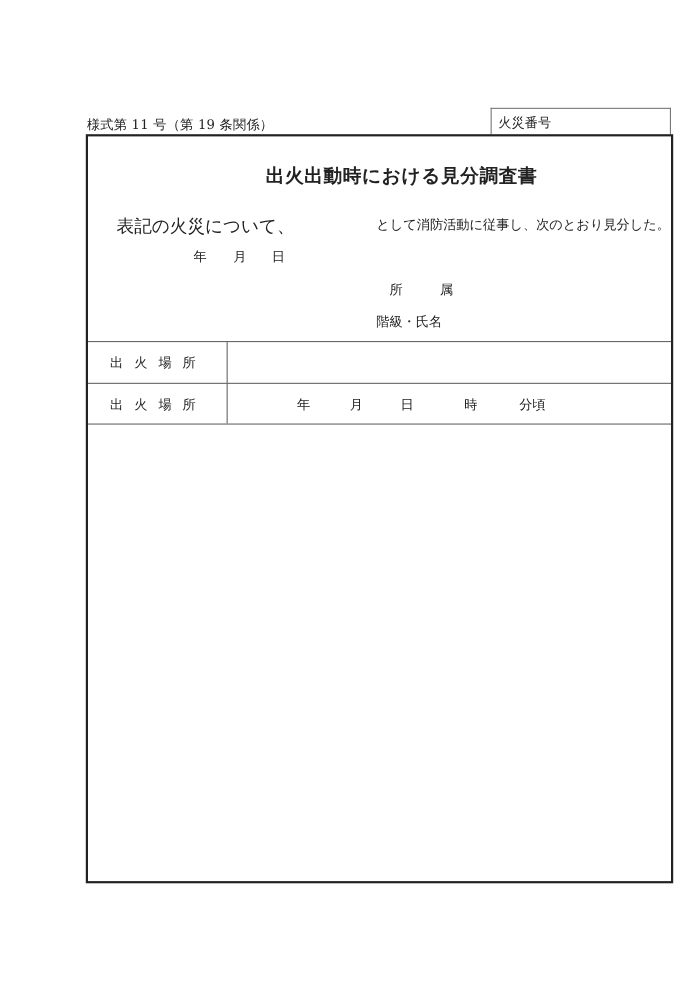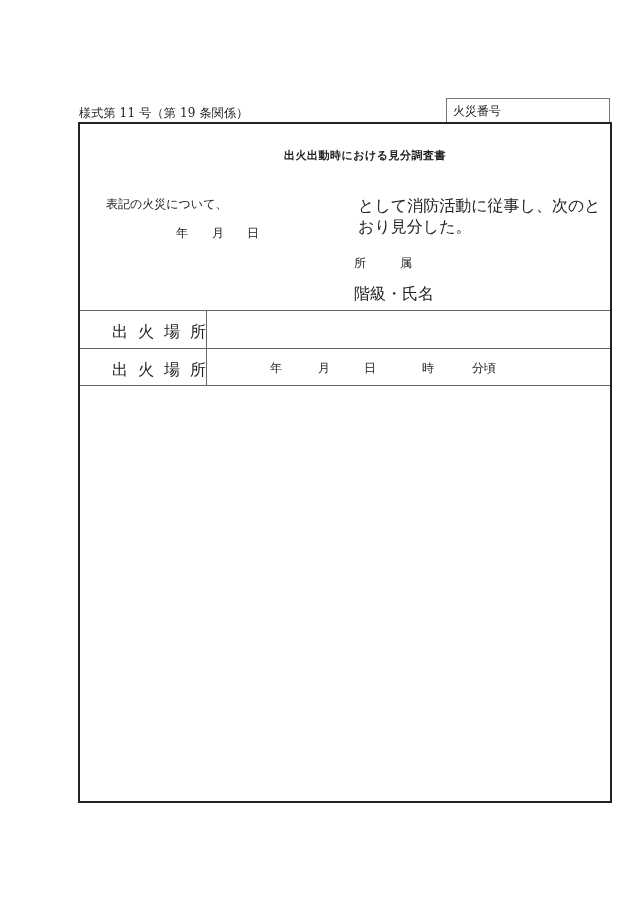--- a/index.html
+++ b/index.html
@@ -5,29 +5,29 @@
   html, body { margin:0; padding:0; background:#fff; }
   body { width:630px; height:903px; position:relative; overflow:hidden;
          font-family:"DejaVu Serif","Liberation Serif",serif; color:#222; }
   .form-code { position:absolute; left:79px; top:81px; font-size:12px; letter-spacing:0.2px;margin-top:24px; }
   .fire-no-box { position:absolute; left:446px; top:98px; width:164px; height:24px;
                  border:1px solid #777; border-bottom:none; box-sizing:border-box; }
   .fire-no-box span { position:absolute; left:6px; top:4px; font-size:12px; }
   .frame { position:absolute; left:78px; top:122px; width:534px; height:681px;
            border:2px solid #222; box-sizing:border-box; }
   .title { position:absolute; left:0; right:0; top:24px; text-align:center;
-           font-size:11px; font-weight:bold; letter-spacing:0.5px;margin-left:40px; }
-  .stmt-a { position:absolute; left:26px; top:72px; font-size:12px; }
-  .stmt-b { position:absolute; left:278px; top:72px; font-size:16px; }
+           font-size:17px; font-weight:bold; letter-spacing:0.5px;margin-left:40px; }
+  .stmt-a { position:absolute; left:26px; top:72px; font-size:16px; }
+  .stmt-b { position:absolute; left:262px; top:72px; font-size:12px; }
   .date-line { position:absolute; top:101px; font-size:12px; }
   .aff { position:absolute; top:131px; font-size:12px; }
-  .rank { position:absolute; left:274px; top:160px; font-size:16px; }
+  .rank { position:absolute; left:262px; top:160px; font-size:12px; }
   .hline { position:absolute; left:0; right:0; height:0; border-top:1px solid #666; }
   .vline { position:absolute; left:126px; top:186px; height:75px; border-left:1px solid #666; }
-  .row-label { position:absolute; left:32px; font-size:16px; letter-spacing:10px; }
+  .row-label { position:absolute; left:20px; font-size:12px; letter-spacing:10px; }
   .dt { position:absolute; top:236px; font-size:12px; }
   .items { position:absolute; left:8px; top:264px; font-size:12px; }
   .items div { height:21px; line-height:21px; }
   .items .n { display:inline-block; width:22px; }
 </style>
 </head>
 <body>
 
 <div class="form-code">様式第 11 号（第 19 条関係）</div>
 

